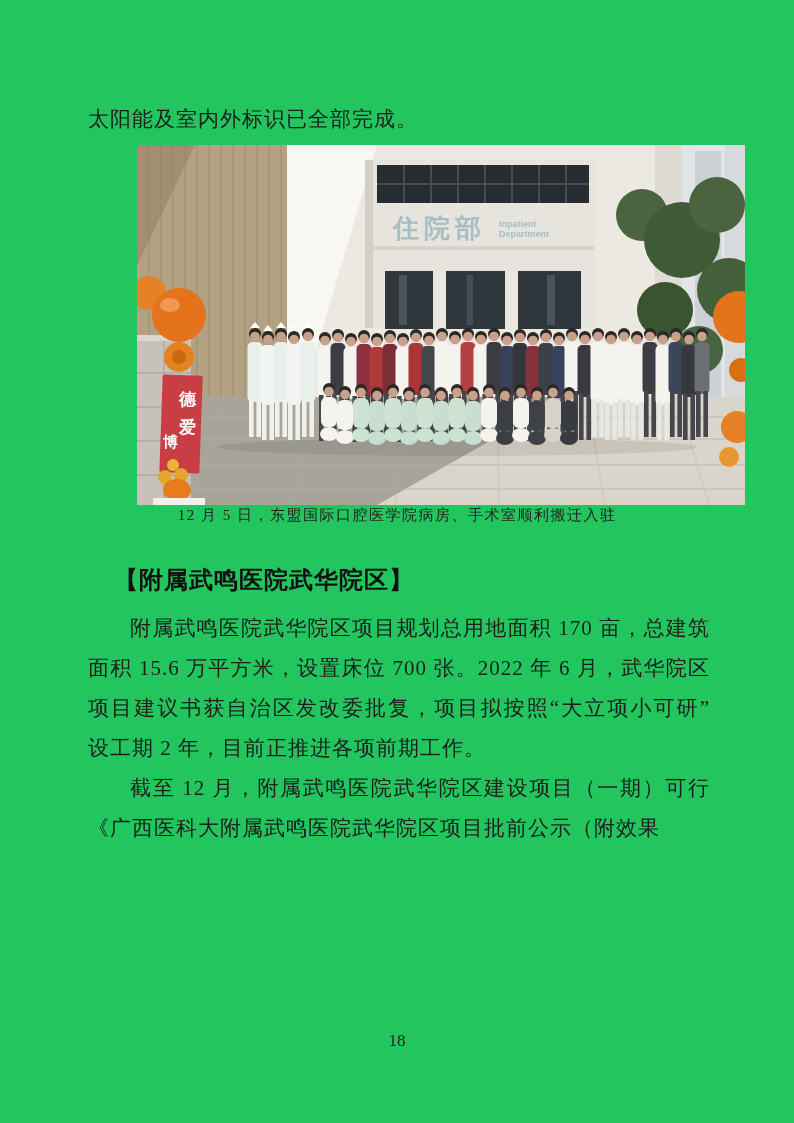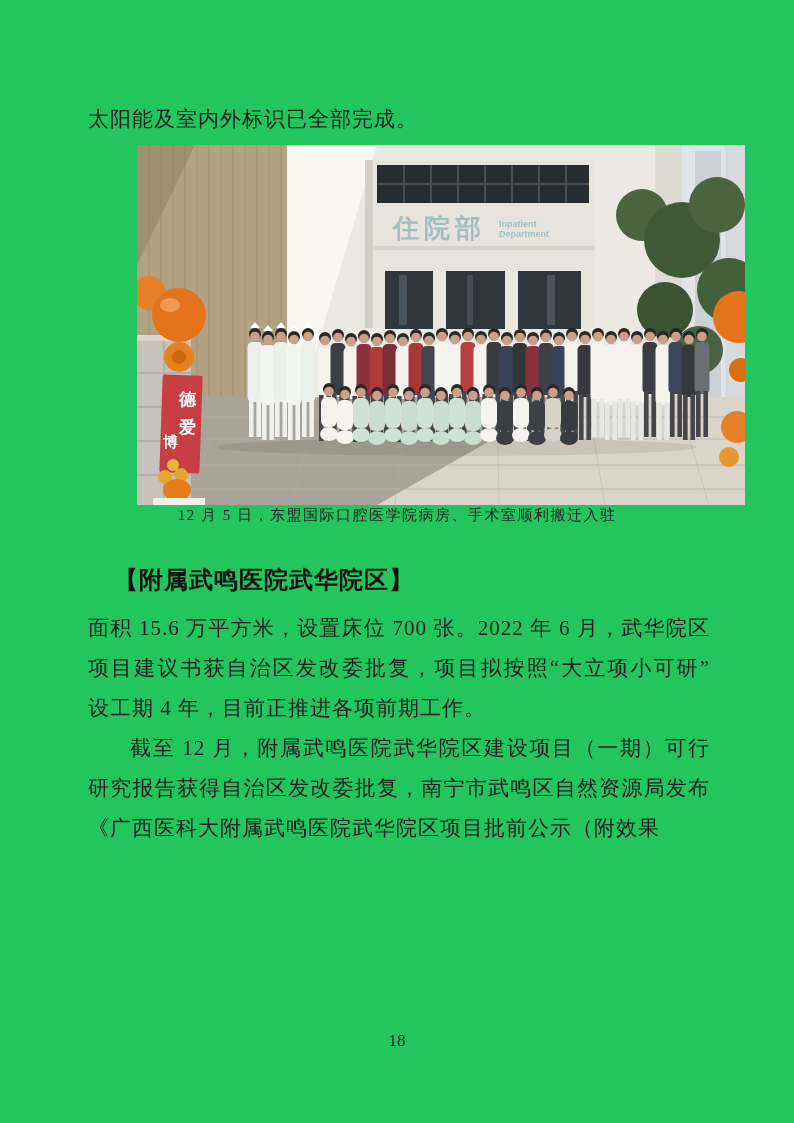--- a/index.html
+++ b/index.html
@@ -238,23 +238,23 @@
         <circle cx="592" cy="312" r="10" fill="#e8962f"></circle>
       </g>
     </svg>
   </div>
 
   <div class="caption">12 月 5 日，东盟国际口腔医学院病房、手术室顺利搬迁入驻</div>
 
   <div class="heading">【附属武鸣医院武华院区】</div>
 
   <div class="paras">
+    <div class="line j indent">附属武鸣医院武华院区项目规划总用地面积 170 亩，总建筑</div>
     <div class="line j">面积 15.6 万平方米，设置床位 700 张。2022 年 6 月，武华院区</div>
     <div class="line j">项目建议书获自治区发改委批复，项目拟按照“大立项小可研”</div>
-    <div class="line nj">设工期 4 年，目前正推进各项前期工作。</div>
+    <div class="line nj">设工期 2 年，目前正推进各项前期工作。</div>
     <div class="line j indent">截至 12 月，附属武鸣医院武华院区建设项目（一期）可行性</div>
-    <div class="line j">研究报告获得自治区发改委批复，南宁市武鸣区自然资源局发布</div>
     <div class="line nj">《广西医科大附属武鸣医院武华院区项目批前公示（附效果图）》。</div>
   </div>
 
   <div class="pagenum">18</div>
 
 </div>
 
 </body></html>

